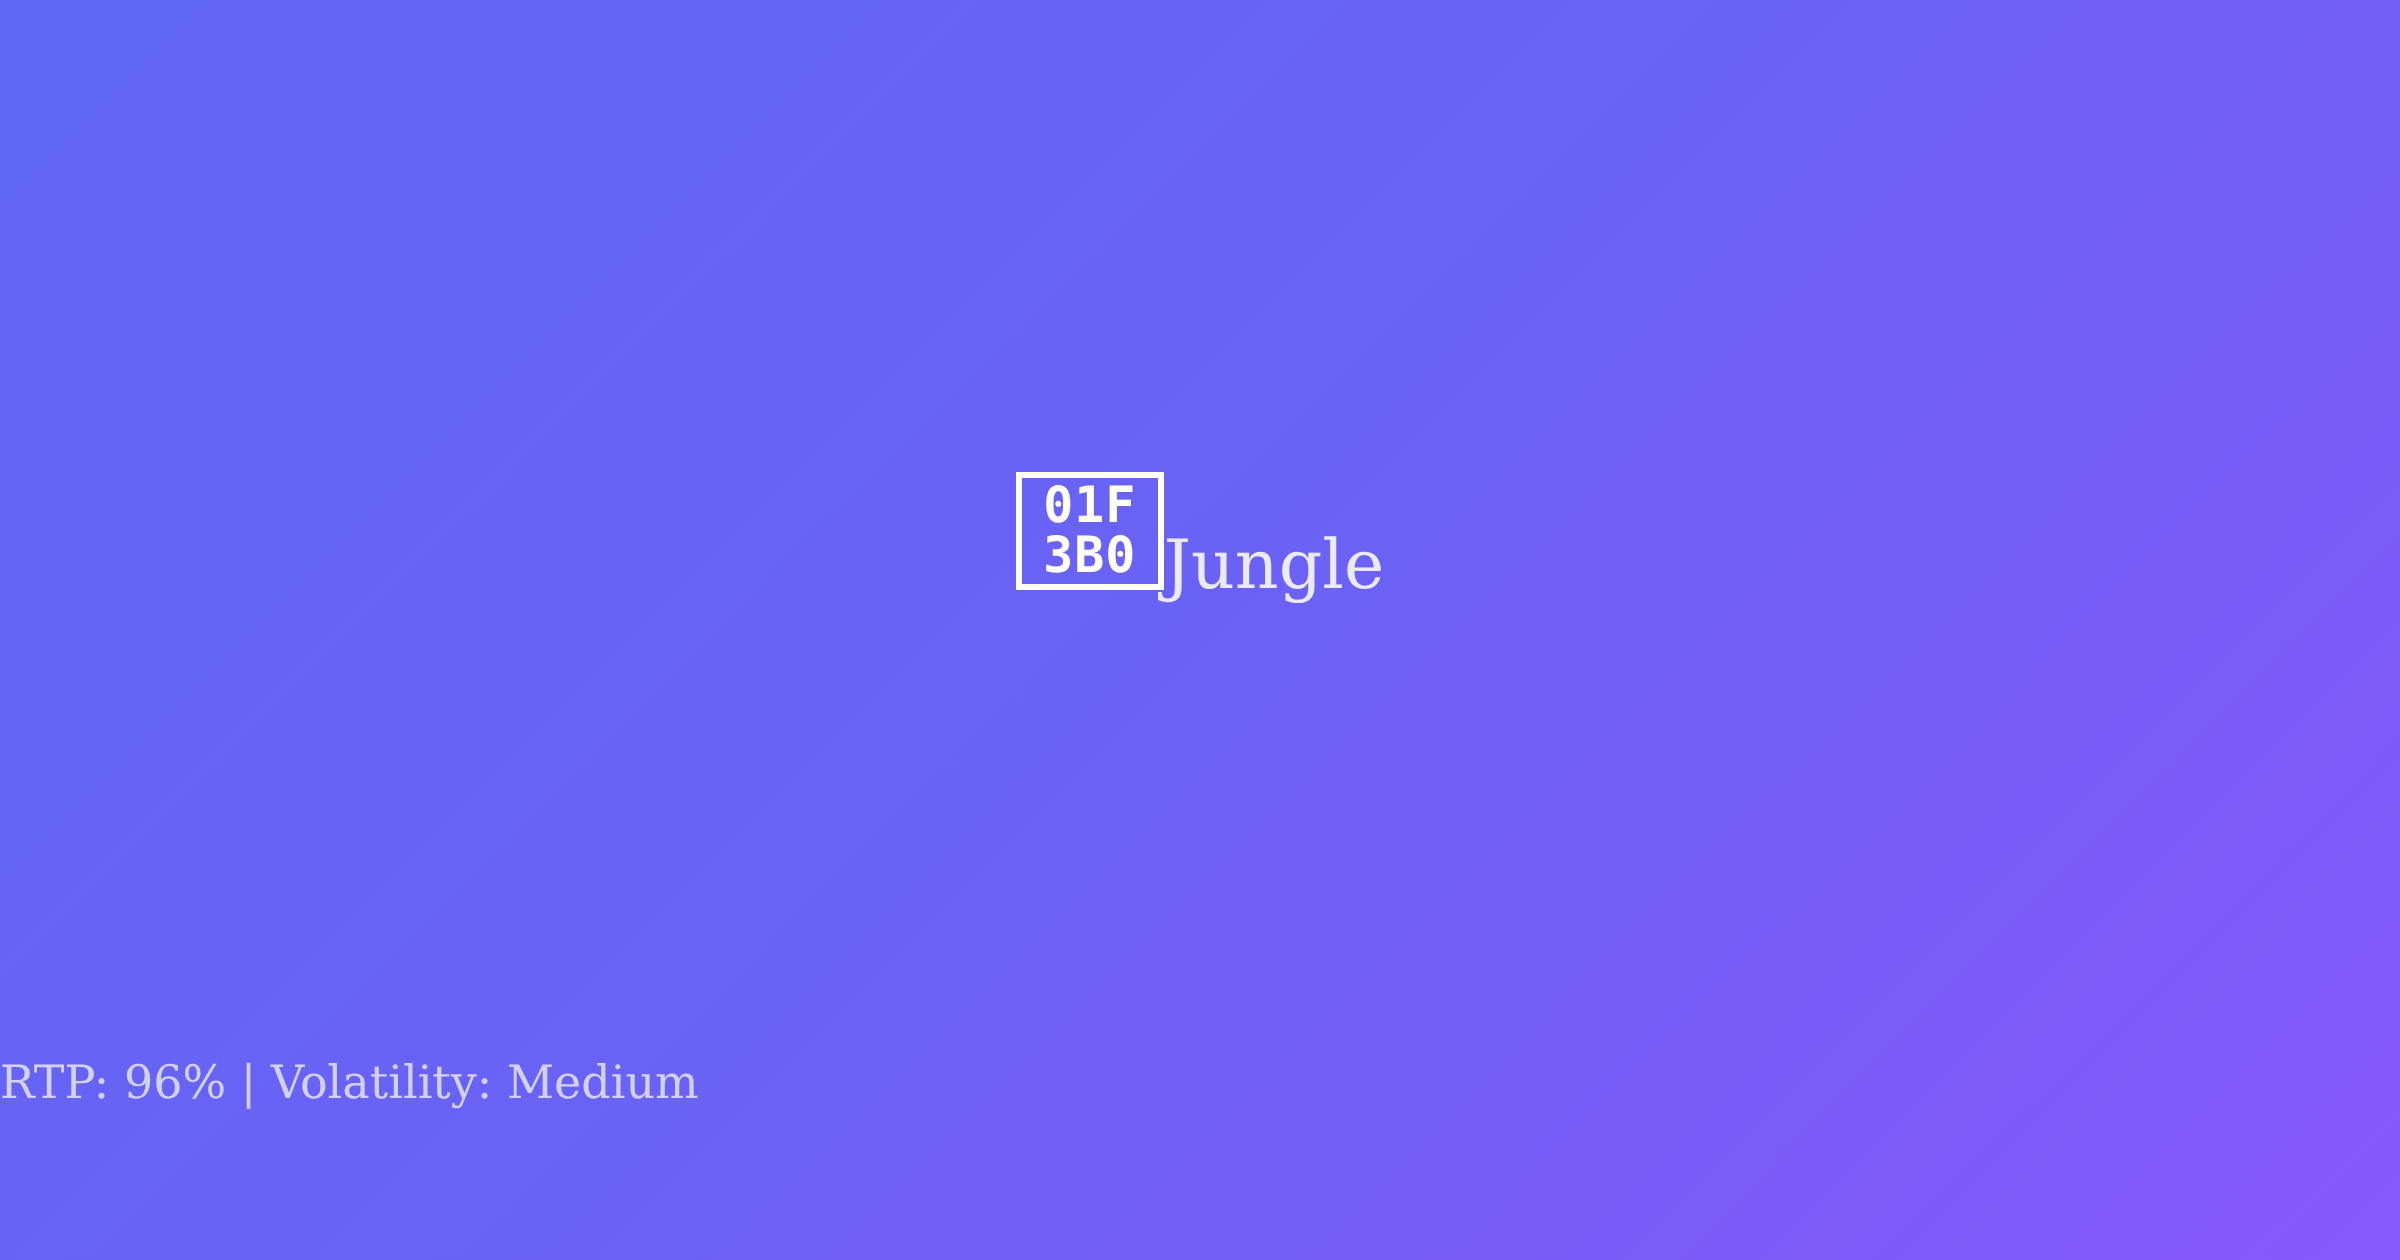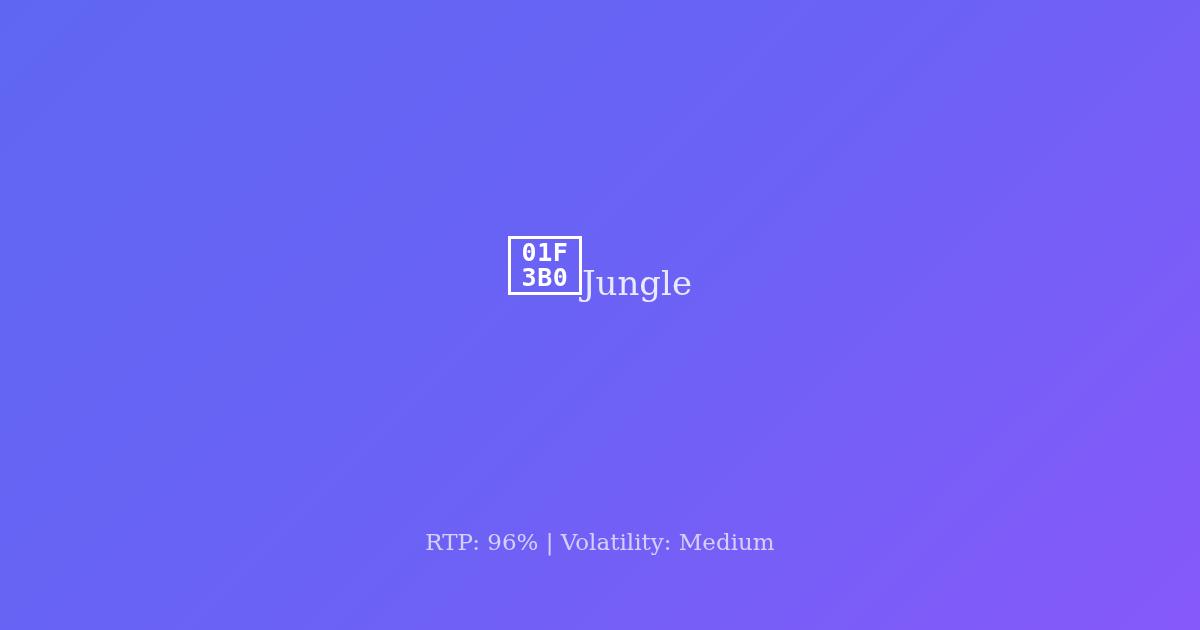--- a/index.html
+++ b/index.html
@@ -91,21 +91,21 @@
     color: rgba(255, 255, 255, 0.86);
     line-height: 1.2;
     white-space: nowrap;
   }
 
   .meta {
     position: absolute;
     left: 0;
     right: 0;
     top: 529px;
-    text-align: center;
+    text-align: left;
     font-family: "DejaVu Serif", "Liberation Serif", serif;
     font-size: 23px;
     font-weight: 400;
     color: rgba(255, 255, 255, 0.70);
     line-height: 1.2;
     white-space: nowrap;
   }
 </style>
 </head>
 <body>

